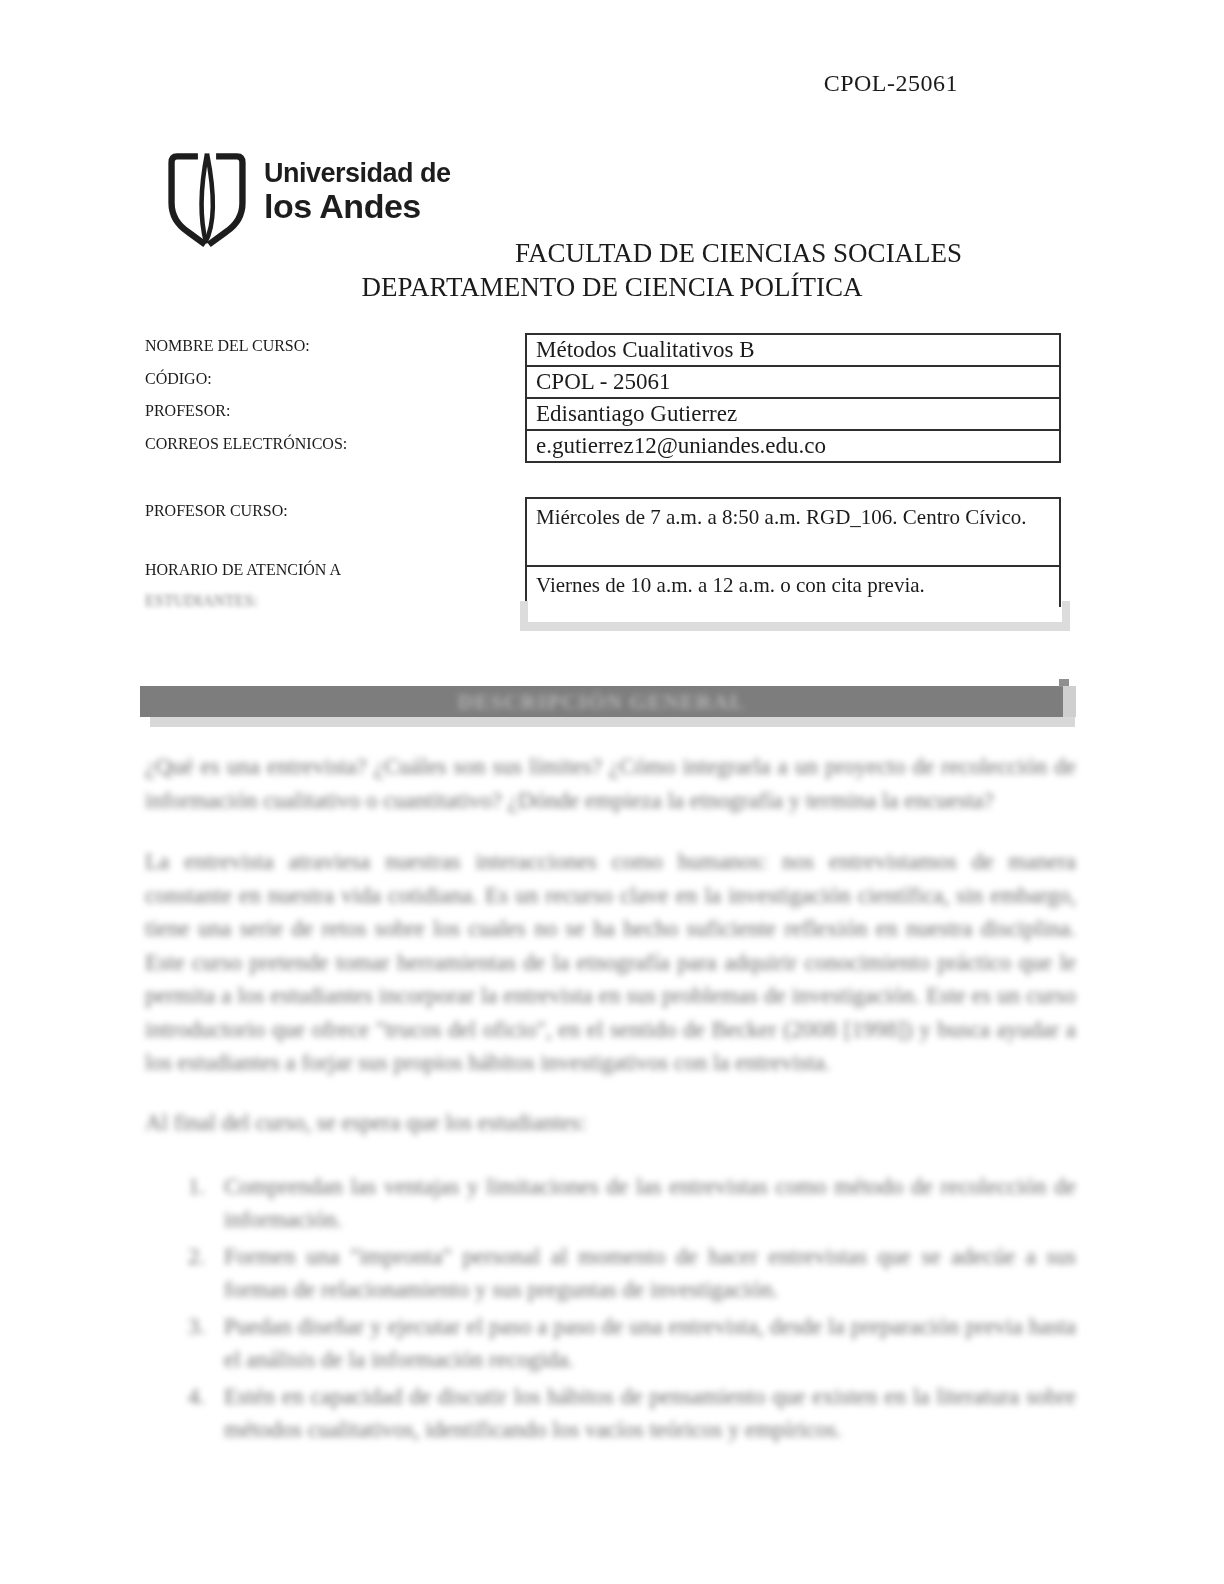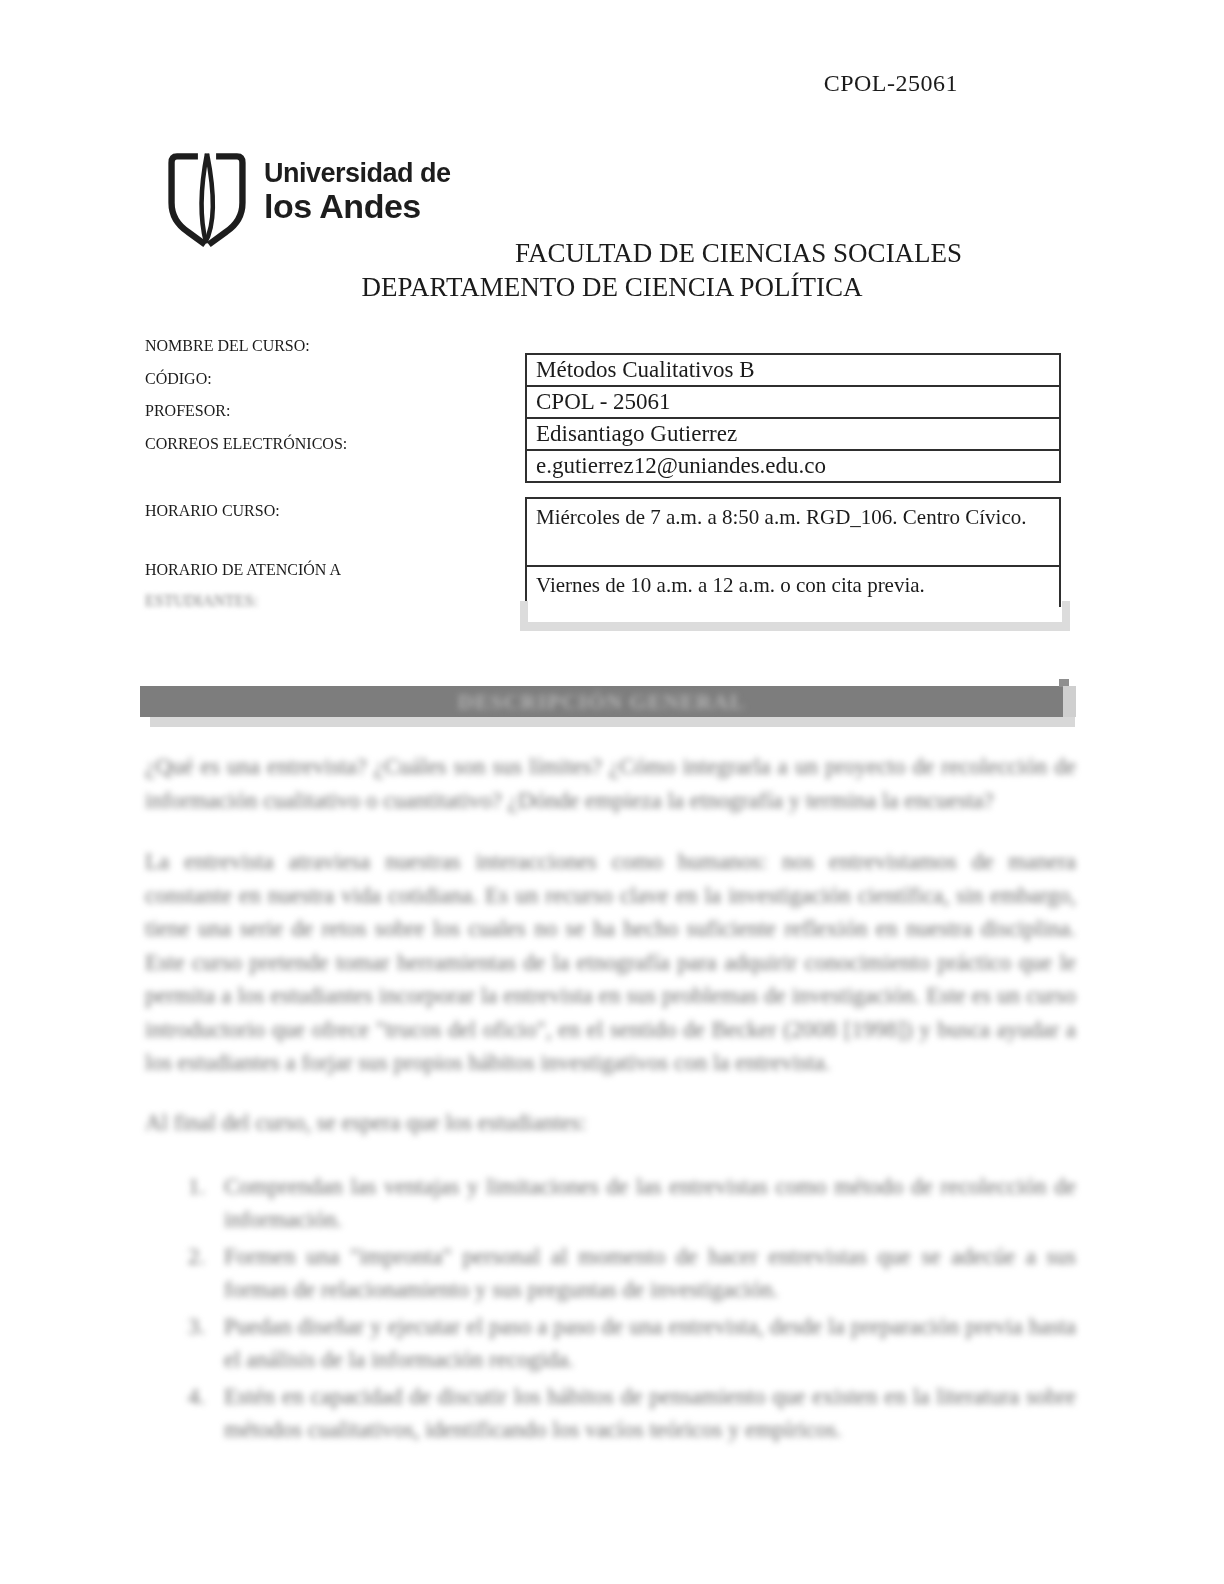--- a/index.html
+++ b/index.html
@@ -25,21 +25,21 @@
   }
   .logo-line1{font-size:27px;line-height:28px;}
   .logo-line2{font-size:34px;line-height:38px;}
   
   .faculty-line{position:absolute;top:238px;left:515px;font-size:27px;}
   .department-line{position:absolute;top:272px;left:0;width:1224px;text-align:center;font-size:27px;}
   
   .field-label{position:absolute;left:145px;font-size:16px;white-space:nowrap;}
   
   .info-table{
-    position:absolute;left:525px;top:353px;width:536px;
+    position:absolute;left:525px;top:333px;width:536px;
     border-collapse:collapse;table-layout:fixed;
   }
   .info-table td{
     border:2px solid #2f2f2f;
     font-size:23px;height:28px;
     padding:1px 4px 1px 9px;
     white-space:nowrap;overflow:hidden;
   }
   .sched-table{
     position:absolute;left:525px;top:497px;width:536px;
@@ -130,21 +130,21 @@
         </tr>
     <tr>
           <td>Edisantiago Gutierrez</td>
         </tr>
     <tr>
           <td>e.gutierrez12@uniandes.edu.co</td>
         </tr>
   </tbody>
     </table>
 
-  <div class="field-label" style="top:502px;">HORARIO CURSO:</div>
+  <div class="field-label" style="top:502px;">PROFESOR CURSO:</div>
   <div class="field-label" style="top:561px;">HORARIO DE ATENCIÓN A</div>
   <div class="field-label blurred-label" style="top:592px;">ESTUDIANTES:</div>
 
   <table class="sched-table">
     <tbody>
         <tr class="sched-row1">
           <td>Miércoles de 7 a.m. a 8:50 a.m. RGD_106. Centro Cívico.</td>
         </tr>
     <tr class="sched-row2">
           <td>Viernes de 10 a.m. a 12 a.m. o con cita previa.</td>

